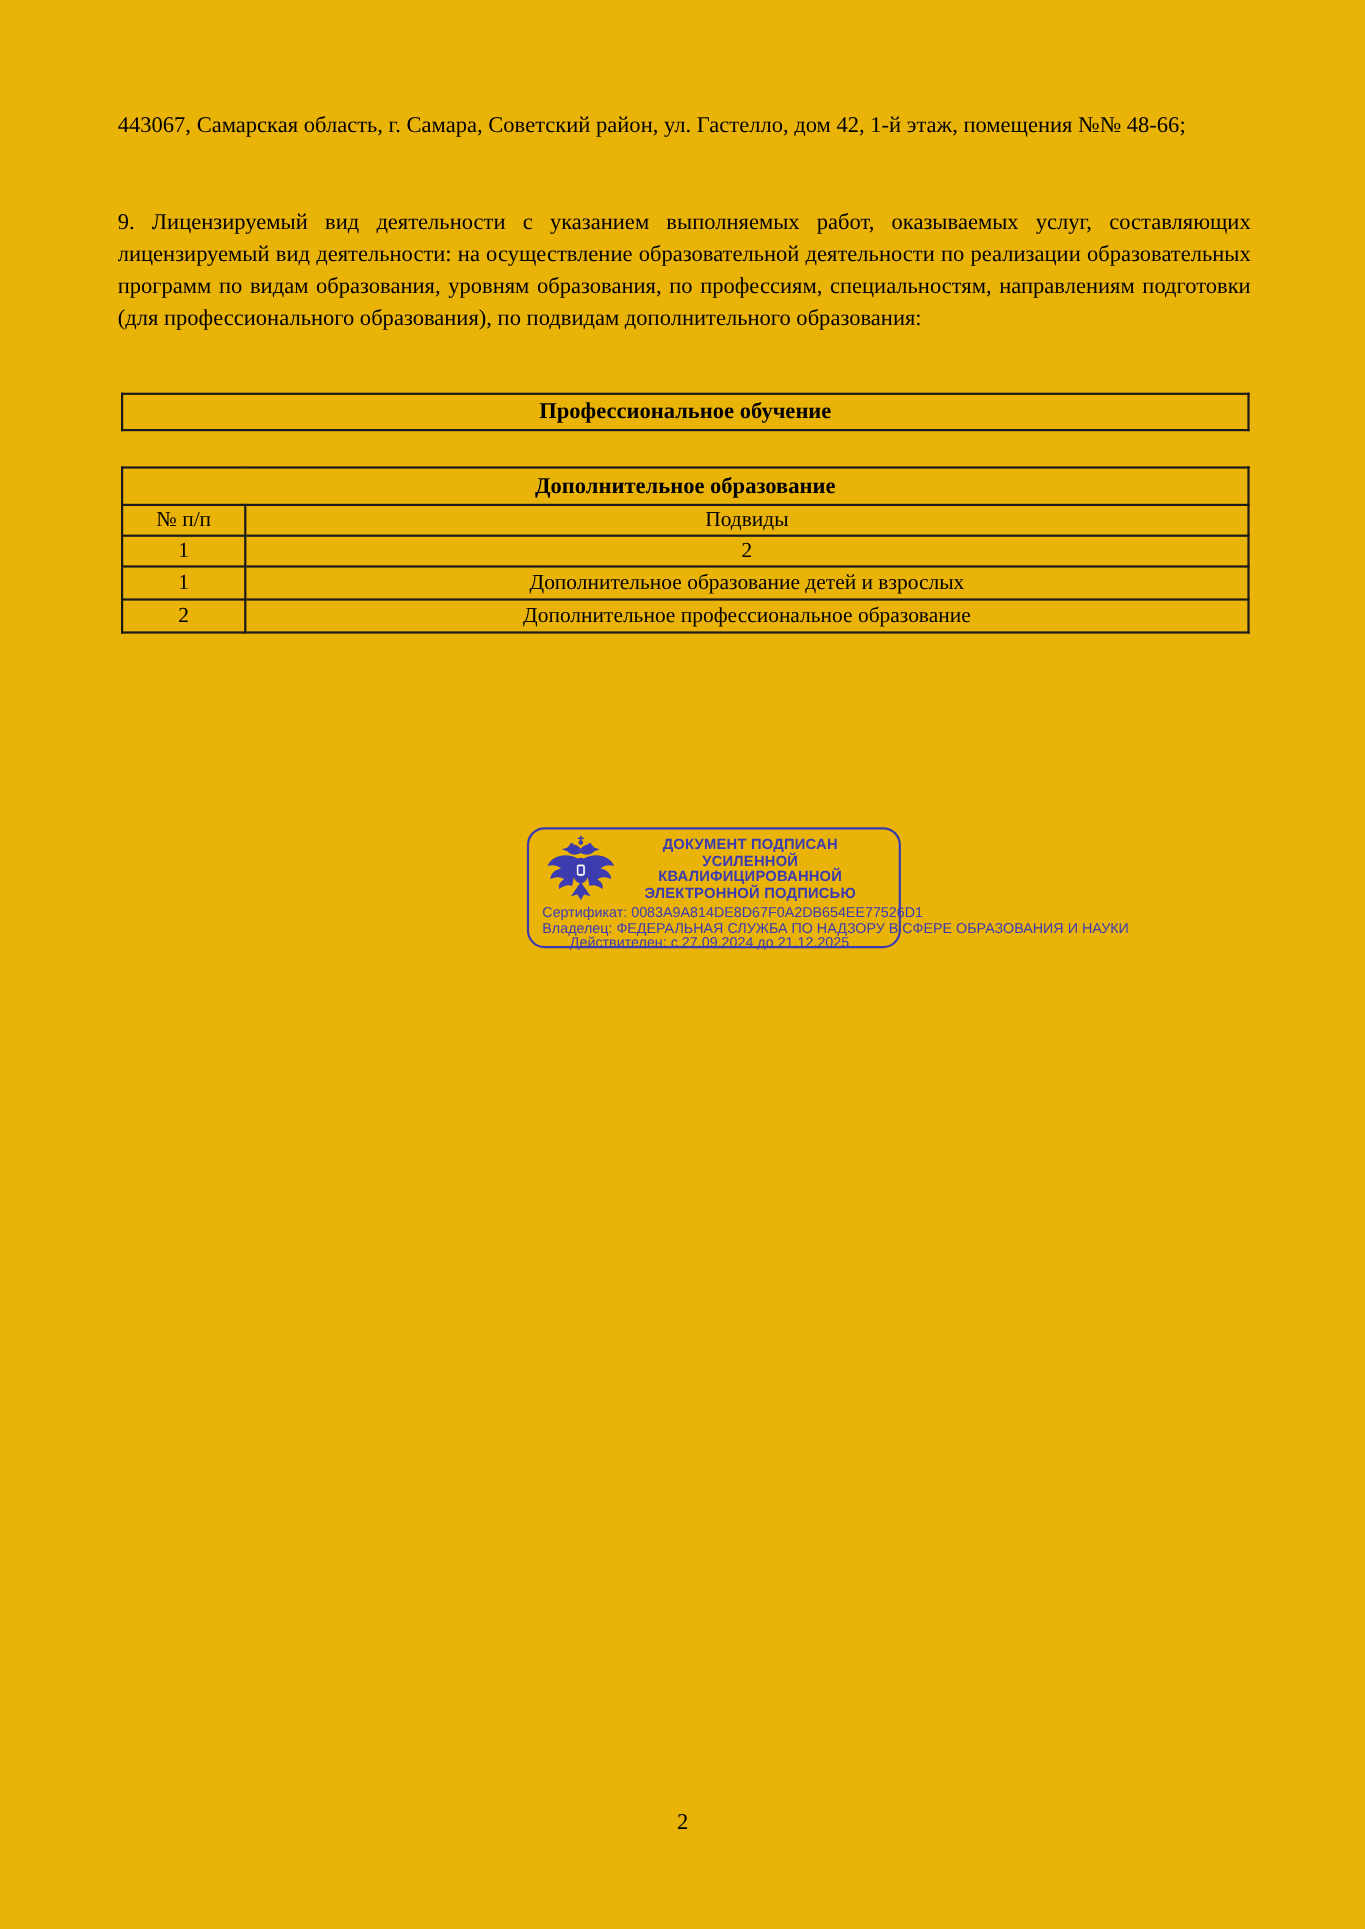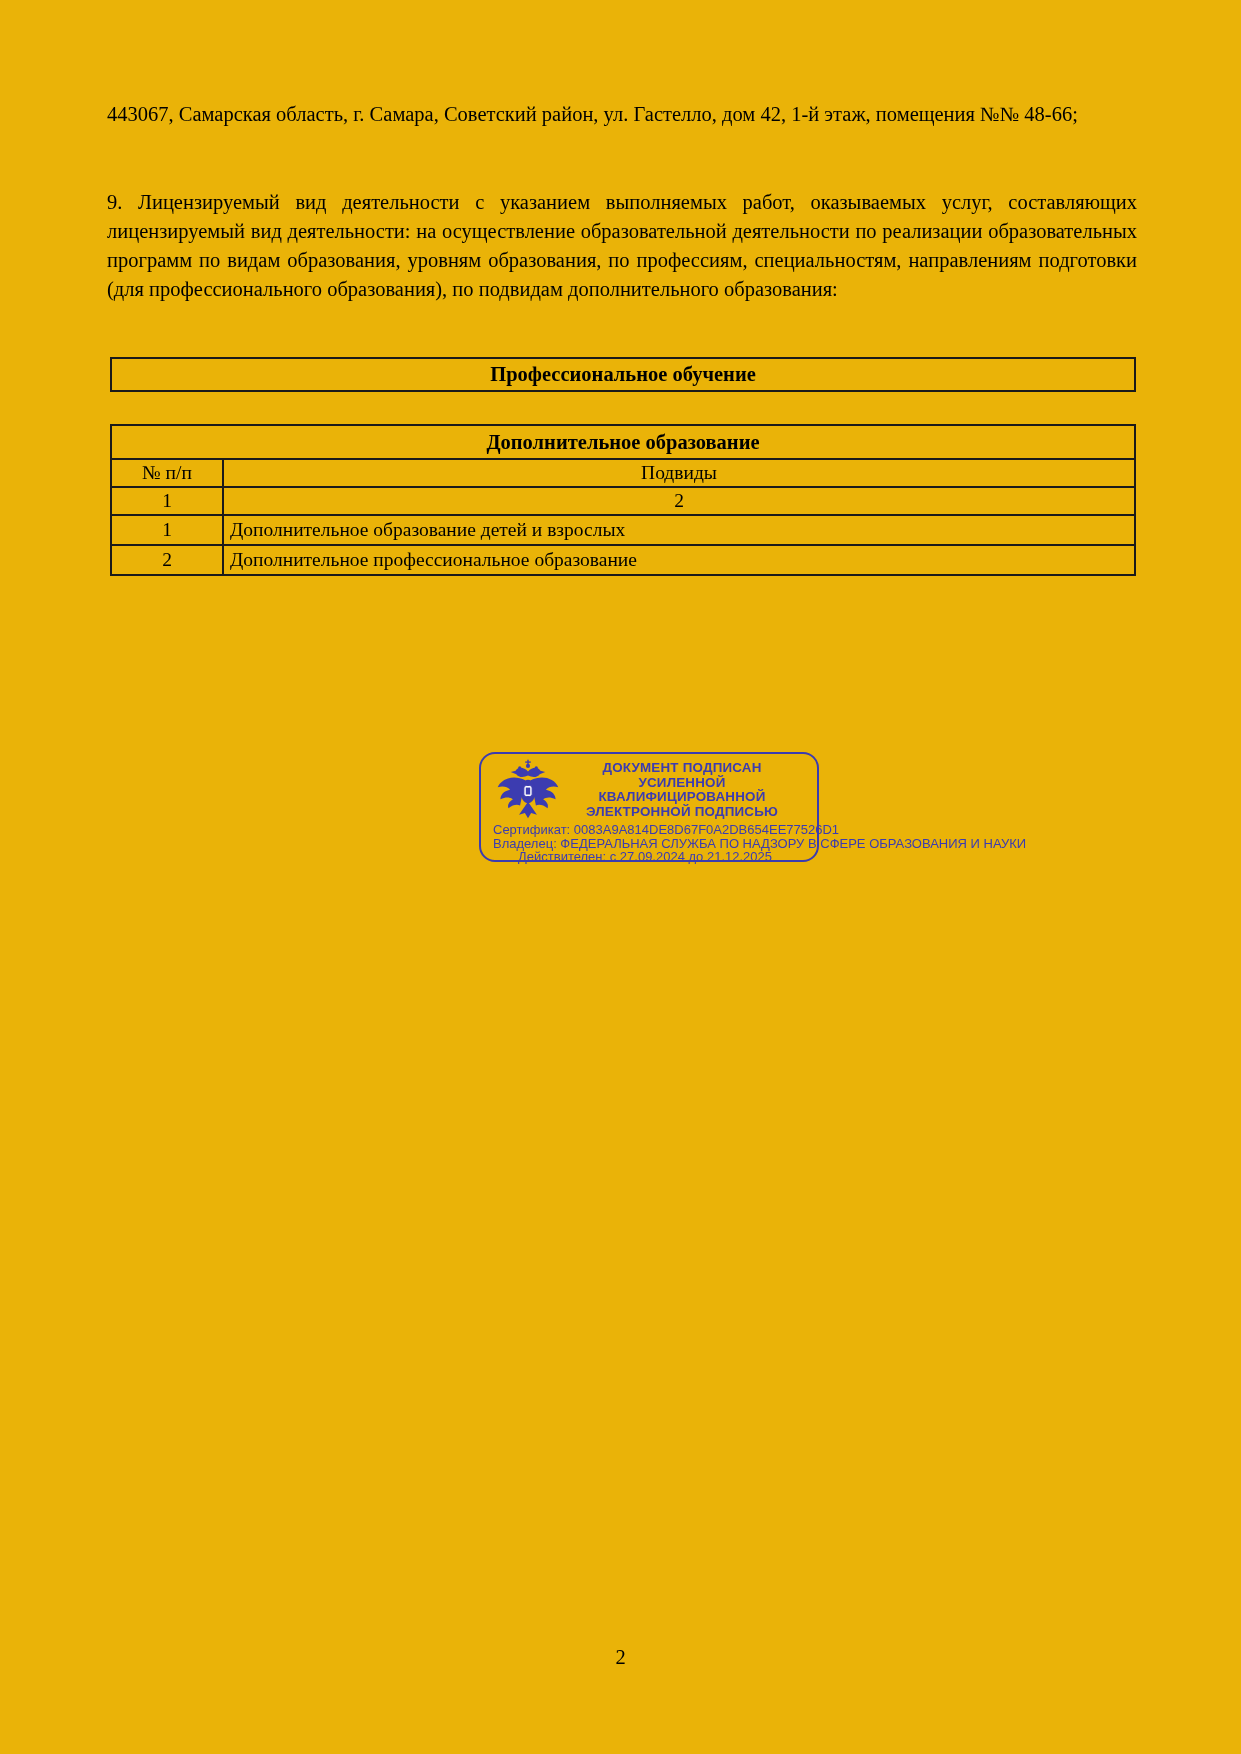--- a/index.html
+++ b/index.html
@@ -47,21 +47,21 @@
   }
   .table-additional { top: 424px; }
   .table-additional td.title-cell {
     height: 34px;
     text-align: center;
     font-weight: bold;
     font-size: 20.5px;
   }
   .table-additional .col-narrow { width: 112px; }
   .table-additional td.center { text-align: center; }
-  .table-additional td.left { text-align: left; padding-left: 6px; }
+  .table-additional td.left { text-align: center; padding-left: 6px; }
   .table-additional tr.hdr td { height: 24px; font-size: 19.5px; }
   .table-additional tr.datarow td { height: 30px; font-size: 19.5px; }
 
   .stamp {
     position: absolute;
     left: 479px;
     top: 752px;
     width: 340px;
     height: 110px;
     border: 2.5px solid #3c3cb0;

